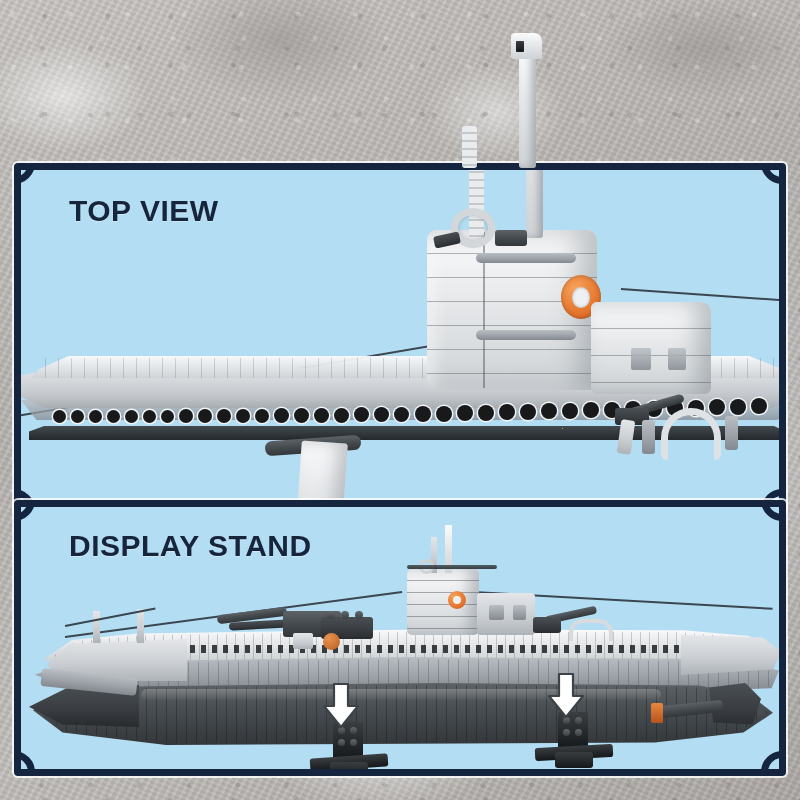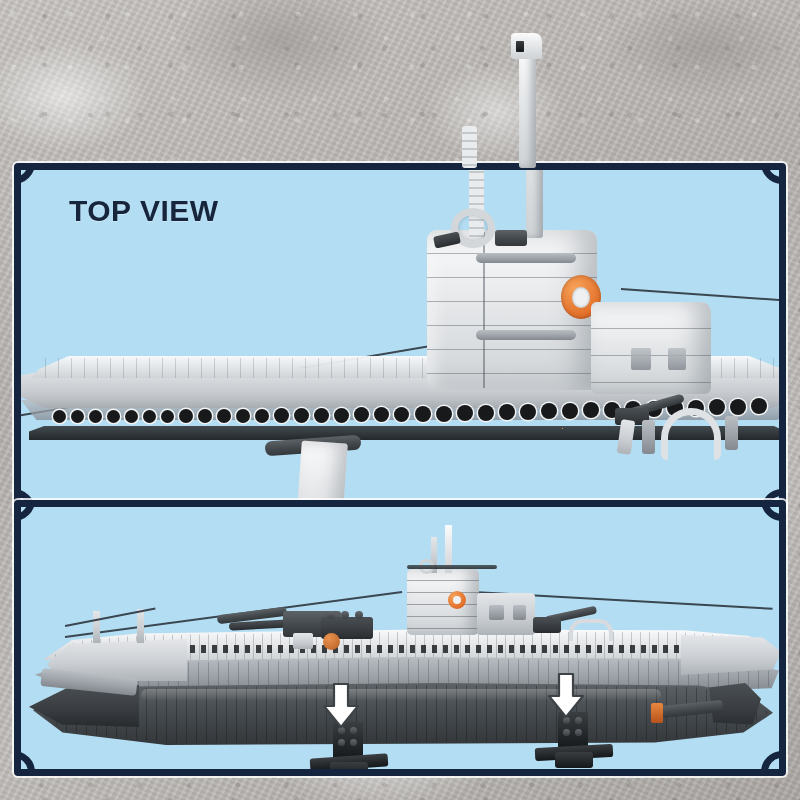--- a/index.html
+++ b/index.html
@@ -345,20 +345,21 @@
         <path d="M13 2 L27 2 L27 24 L37 24 L20 45 L3 24 L13 24 Z" fill="#ffffff" stroke="#3d4246" stroke-width="2.2" stroke-linejoin="round"></path>
       </svg>
     </div>
     <div class="arrow" style="left:525px;top:165px;">
       <svg width="40" height="48" viewBox="0 0 40 48">
         <path d="M13 2 L27 2 L27 24 L37 24 L20 45 L3 24 L13 24 Z" fill="#ffffff" stroke="#3d4246" stroke-width="2.2" stroke-linejoin="round"></path>
       </svg>
     </div>
   </div>
 
+  <div class="panel-title" style="left:48px;top:22px;">DISPLAY STAND</div>
 
   <div class="panel-mask" style="left:-7px;top:-7px;">
     <div class="notch">
         <i style="left:-21px;top:-21px;"></i>
       </div>
   </div>
   <div class="panel-mask" style="right:-7px;top:-7px;">
     <div class="notch">
         <i style="right:-21px;top:-21px;position:absolute;"></i>
       </div>

